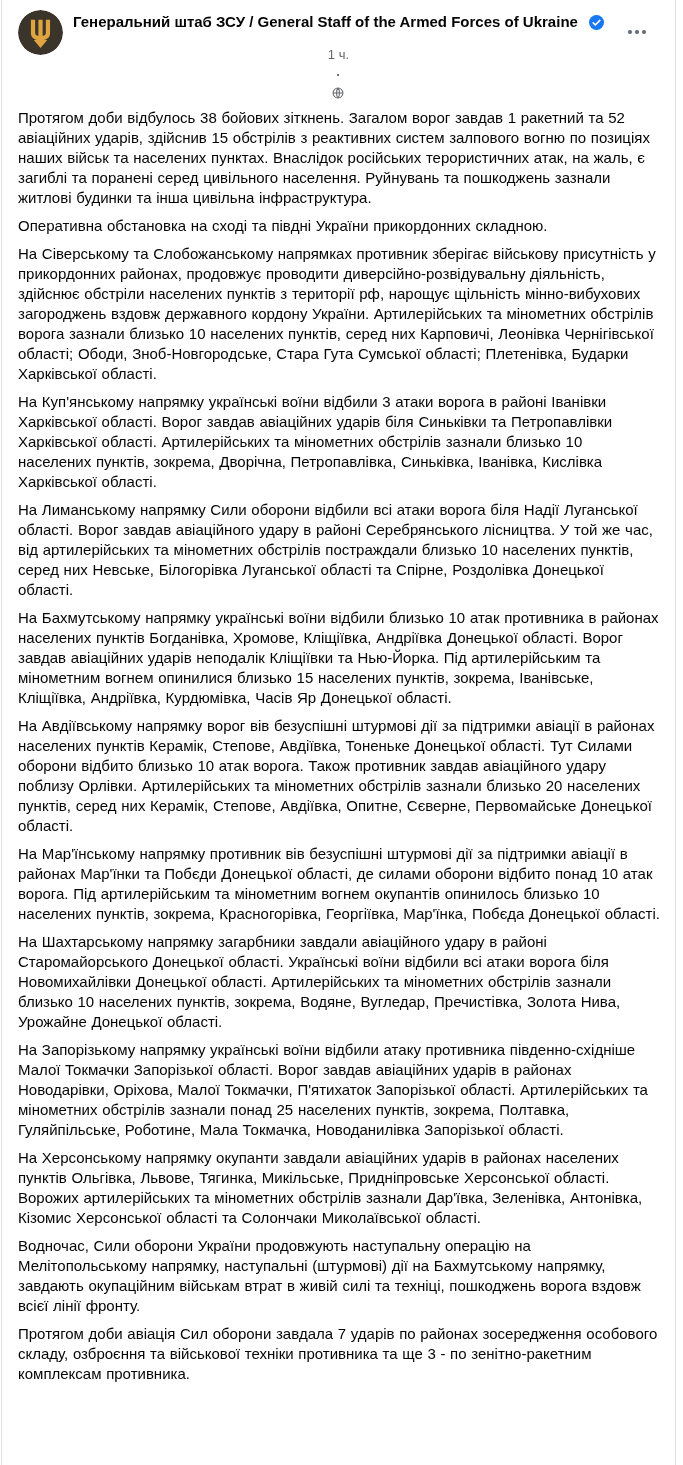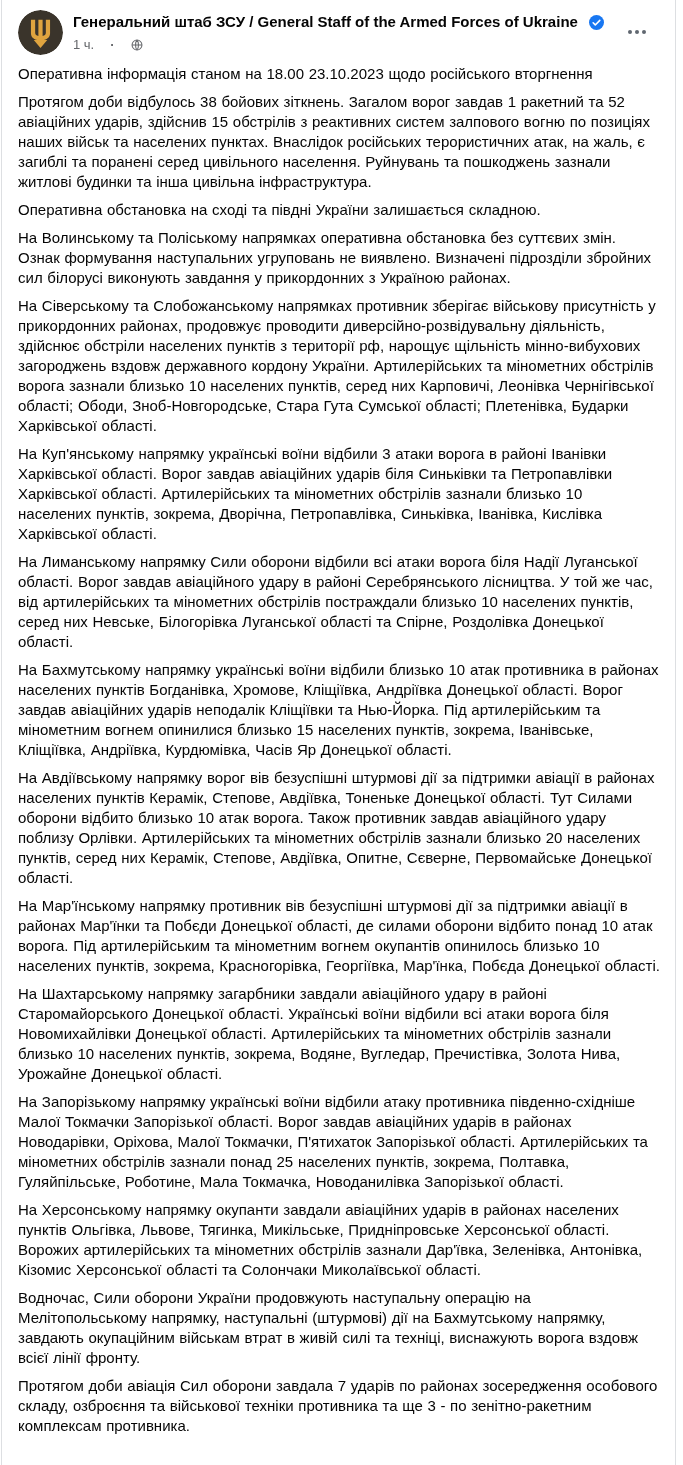--- a/index.html
+++ b/index.html
@@ -50,25 +50,26 @@
     font-weight: 700;
     color: #050505;
     line-height: 19px;
     cursor: pointer;
     white-space: nowrap;
   }
   .badge { display: inline-flex; flex: 0 0 auto; margin-top: 1px; }
   .meta {
     display: flex;
     align-items: center;
-    gap: 16px;
-    margin-top: 6px;
+    gap: 4px;
+    margin-top: 16px;
     font-size: 13px;
     color: #65676B;
     line-height: 16px;
+    flex-direction: column;
   }
   .meta .sep { font-weight: 700; }
   .menu-btn {
     position: absolute;
     right: 10px;
     top: 14px;
     display: flex;
     gap: 3px;
     padding: 6px 4px;
     cursor: pointer;
@@ -128,32 +129,30 @@
       </div>
 
       <div class="menu-btn">
         <span class="dot"></span>
         <span class="dot"></span>
         <span class="dot"></span>
       </div>
     </header>
 
     <div class="post-body">
-      <p>Оперативна інформація станом на 18.00 23.10.2023 щодо російського вторгнення</p>
       <p>Протягом доби відбулось 38 бойових зіткнень. Загалом ворог завдав 1 ракетний та 52 авіаційних ударів, здійснив 15 обстрілів з реактивних систем залпового вогню по позиціях наших військ та населених пунктах. Внаслідок російських терористичних атак, на жаль, є загиблі та поранені серед цивільного населення. Руйнувань та пошкоджень зазнали житлові будинки та інша цивільна інфраструктура.</p>
-      <p>Оперативна обстановка на сході та півдні України залишається складною.</p>
-      <p>На Волинському та Поліському напрямках оперативна обстановка без суттєвих змін. Ознак формування наступальних угруповань не виявлено. Визначені підрозділи збройних сил білорусі виконують завдання у прикордонних з Україною районах.</p>
+      <p>Оперативна обстановка на сході та півдні України прикордонних складною.</p>
       <p>На Сіверському та Слобожанському напрямках противник зберігає військову присутність у прикордонних районах, продовжує проводити диверсійно-розвідувальну діяльність, здійснює обстріли населених пунктів з території рф, нарощує щільність мінно-вибухових загороджень вздовж державного кордону України. Артилерійських та мінометних обстрілів ворога зазнали близько 10 населених пунктів, серед них Карповичі, Леонівка Чернігівської області; Ободи, Зноб-Новгородське, Стара Гута Сумської області; Плетенівка, Бударки Харківської області.</p>
       <p>На Куп'янському напрямку українські воїни відбили 3 атаки ворога в районі Іванівки Харківської області. Ворог завдав авіаційних ударів біля Синьківки та Петропавлівки Харківської області. Артилерійських та мінометних обстрілів зазнали близько 10 населених пунктів, зокрема, Дворічна, Петропавлівка, Синьківка, Іванівка, Кислівка Харківської області.</p>
       <p>На Лиманському напрямку Сили оборони відбили всі атаки ворога біля Надії Луганської області. Ворог завдав авіаційного удару в районі Серебрянського лісництва. У той же час, від артилерійських та мінометних обстрілів постраждали близько 10 населених пунктів, серед них Невське, Білогорівка Луганської області та Спірне, Роздолівка Донецької області.</p>
       <p>На Бахмутському напрямку українські воїни відбили близько 10 атак противника в районах населених пунктів Богданівка, Хромове, Кліщіївка, Андріївка Донецької області. Ворог завдав авіаційних ударів неподалік Кліщіївки та Нью-Йорка. Під артилерійським та мінометним вогнем опинилися близько 15 населених пунктів, зокрема, Іванівське, Кліщіївка, Андріївка, Курдюмівка, Часів Яр Донецької області.</p>
       <p>На Авдіївському напрямку ворог вів безуспішні штурмові дії за підтримки авіації в районах населених пунктів Керамік, Степове, Авдіївка, Тоненьке Донецької області. Тут Силами оборони відбито близько 10 атак ворога. Також противник завдав авіаційного удару поблизу Орлівки. Артилерійських та мінометних обстрілів зазнали близько 20 населених пунктів, серед них Керамік, Степове, Авдіївка, Опитне, Сєверне, Первомайське Донецької області.</p>
       <p>На Мар'їнському напрямку противник вів безуспішні штурмові дії за підтримки авіації в районах Мар'їнки та Побєди Донецької області, де силами оборони відбито понад 10 атак ворога. Під артилерійським та мінометним вогнем окупантів опинилось близько 10 населених пунктів, зокрема, Красногорівка, Георгіївка, Мар'їнка, Побєда Донецької області.</p>
       <p>На Шахтарському напрямку загарбники завдали авіаційного удару в районі Старомайорського Донецької області. Українські воїни відбили всі атаки ворога біля Новомихайлівки Донецької області. Артилерійських та мінометних обстрілів зазнали близько 10 населених пунктів, зокрема, Водяне, Вугледар, Пречистівка, Золота Нива, Урожайне Донецької області.</p>
       <p>На Запорізькому напрямку українські воїни відбили атаку противника південно-східніше Малої Токмачки Запорізької області. Ворог завдав авіаційних ударів в районах Новодарівки, Оріхова, Малої Токмачки, П'ятихаток Запорізької області. Артилерійських та мінометних обстрілів зазнали понад 25 населених пунктів, зокрема, Полтавка, Гуляйпільське, Роботине, Мала Токмачка, Новоданилівка Запорізької області.</p>
       <p>На Херсонському напрямку окупанти завдали авіаційних ударів в районах населених пунктів Ольгівка, Львове, Тягинка, Микільське, Придніпровське Херсонської області. Ворожих артилерійських та мінометних обстрілів зазнали Дар'ївка, Зеленівка, Антонівка, Кізомис Херсонської області та Солончаки Миколаївської області.</p>
-      <p>Водночас, Сили оборони України продовжують наступальну операцію на Мелітопольському напрямку, наступальні (штурмові) дії на Бахмутському напрямку, завдають окупаційним військам втрат в живій силі та техніці, виснажують ворога вздовж всієї лінії фронту.</p>
+      <p>Водночас, Сили оборони України продовжують наступальну операцію на Мелітопольському напрямку, наступальні (штурмові) дії на Бахмутському напрямку, завдають окупаційним військам втрат в живій силі та техніці, пошкоджень ворога вздовж всієї лінії фронту.</p>
       <p>Протягом доби авіація Сил оборони завдала 7 ударів по районах зосередження особового складу, озброєння та військової техніки противника та ще 3 - по зенітно-ракетним комплексам противника.</p>
 
     </div>
 
   </article>
 </div>
 
 </body></html>

